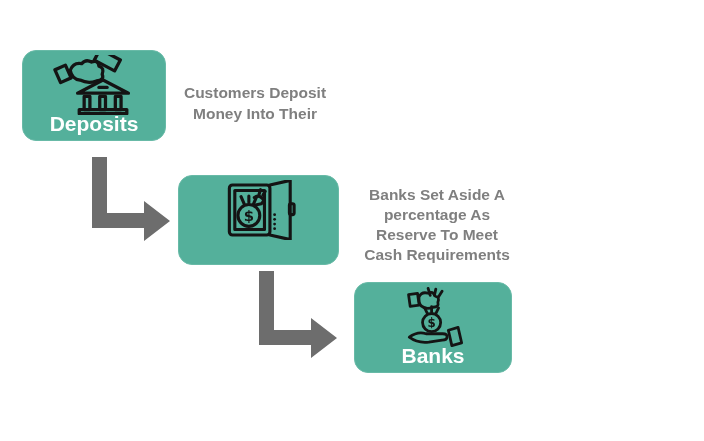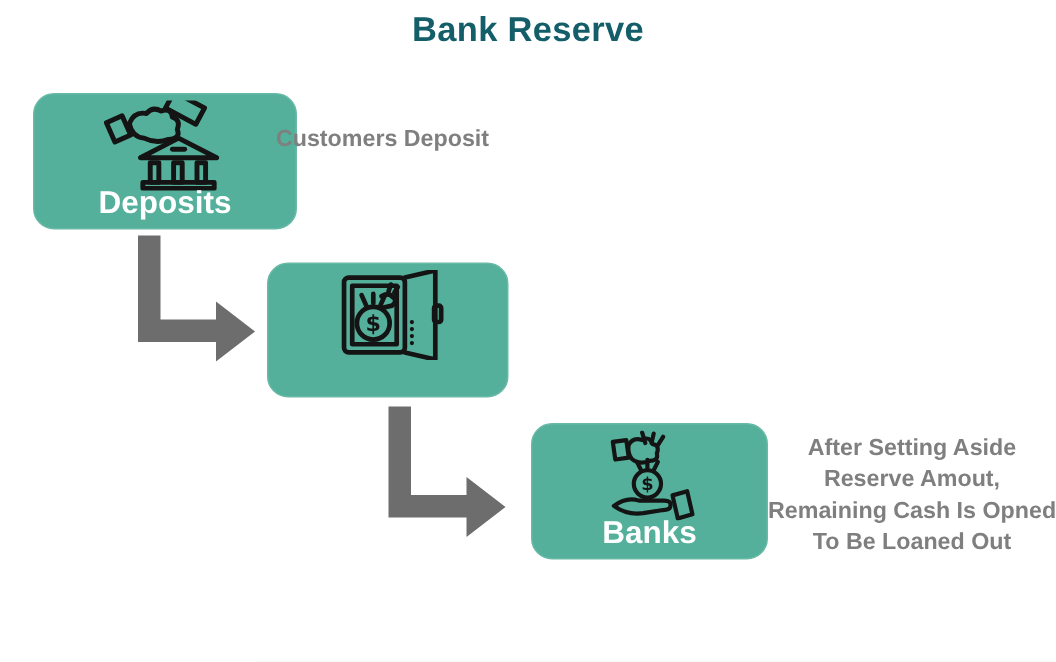--- a/index.html
+++ b/index.html
@@ -76,23 +76,22 @@
     fill:var(--icon-black);
     font-family:"DejaVu Sans", sans-serif;
     font-weight:bold;
   }
 </style>
 </head>
 <body>
 
 <div class="canvas">
 
-  <h1 class="title">Bank Reserve</h1>
 
-  <div class="step-box" style="left:22px;top:62px;width:176px;height:91px;">
+  <div class="step-box" style="left:22px;top:50px;width:144px;height:91px;">
     <span class="step-icon">
       <svg width="82" height="60" viewBox="0 0 100 72">
         <g class="ink" stroke-width="4">
 
           <rect x="52" y="-2" width="28" height="15" transform="rotate(28 66 6)"></rect>
 
           <rect x="5" y="14" width="14" height="17" transform="rotate(-24 12 22)"></rect>
 
           <path d="M21 18 Q25 8 35 10 Q40 4 47 8 Q55 5 56 13 Q63 15 60 23 Q63 30 53 31 Q43 35 33 30 Q23 29 21 18 Z"></path>
 
@@ -105,20 +104,21 @@
 
           <rect x="32" y="66" width="58" height="5"></rect>
         </g>
       </svg>
     </span>
     <div class="step-label">Deposits</div>
   </div>
 
   <div class="desc desc-1">
     <div>Customers Deposit</div>
+    <div>Money Into Their</div>
   </div>
 
   <div class="step-box" style="left:178px;top:175px;width:161px;height:90px;">
     <span class="step-icon">
       <svg width="78" height="60" viewBox="0 0 100 76">
         <g class="ink" stroke-width="4">
 
           <rect x="12" y="6" width="52" height="64" rx="4"></rect>
           <rect x="19" y="13" width="38" height="50"></rect>
 
@@ -136,20 +136,26 @@
           <circle cx="70" cy="44" r="1.8"></circle>
           <circle cx="70" cy="50" r="1.8"></circle>
           <circle cx="70" cy="56" r="1.8"></circle>
           <circle cx="70" cy="62" r="1.8"></circle>
         </g>
         <text class="dollar" x="37" y="52" font-size="19" text-anchor="middle">$</text>
       </svg>
     </span>
   </div>
 
+  <div class="desc desc-2">
+    <div>Banks Set Aside A</div>
+    <div>percentage As</div>
+    <div>Reserve To Meet</div>
+    <div>Cash Requirements</div>
+  </div>
 
   <div class="step-box" style="left:354px;top:282px;width:158px;height:91px;">
     <span class="step-icon">
       <svg width="70" height="60" viewBox="0 0 100 86">
         <g class="ink" stroke-width="4">
 
           <path d="M46 12 L43 2 M52 12 L54 3 M58 14 L63 6"></path>
 
           <rect x="16" y="10" width="13" height="17" transform="rotate(-8 22 18)"></rect>
           <path d="M30 14 Q34 6 43 9 Q50 5 53 13 Q60 14 57 22 Q59 29 50 29 Q40 33 33 27 Q29 22 30 14 Z"></path>
@@ -159,25 +165,19 @@
 
           <path d="M16 72 Q28 63 40 67 L64 67 Q71 67 70 72 Q70 76 63 76 L44 79 Q28 81 16 72 Z"></path>
           <polygon points="72,62 86,58 91,80 77,84"></polygon>
         </g>
         <text class="dollar" x="48" y="57" font-size="17" text-anchor="middle">$</text>
       </svg>
     </span>
     <div class="step-label">Banks</div>
   </div>
 
-  <div class="desc desc-3">
-    <div>After Setting Aside</div>
-    <div>Reserve Amout,</div>
-    <div>Remaining Cash Is Opned</div>
-    <div>To Be Loaned Out</div>
-  </div>
 
   <svg class="arrow-layer" viewBox="0 0 704 441">
     <polygon class="arrow" points="92,157 107,157 107,213 144,213 144,201 170,221 144,241 144,228 92,228"></polygon>
     <polygon class="arrow" points="259,271 274,271 274,330 311,330 311,318 337,338 311,358 311,345 259,345"></polygon>
   </svg>
 
 </div>
 
 </body></html>

